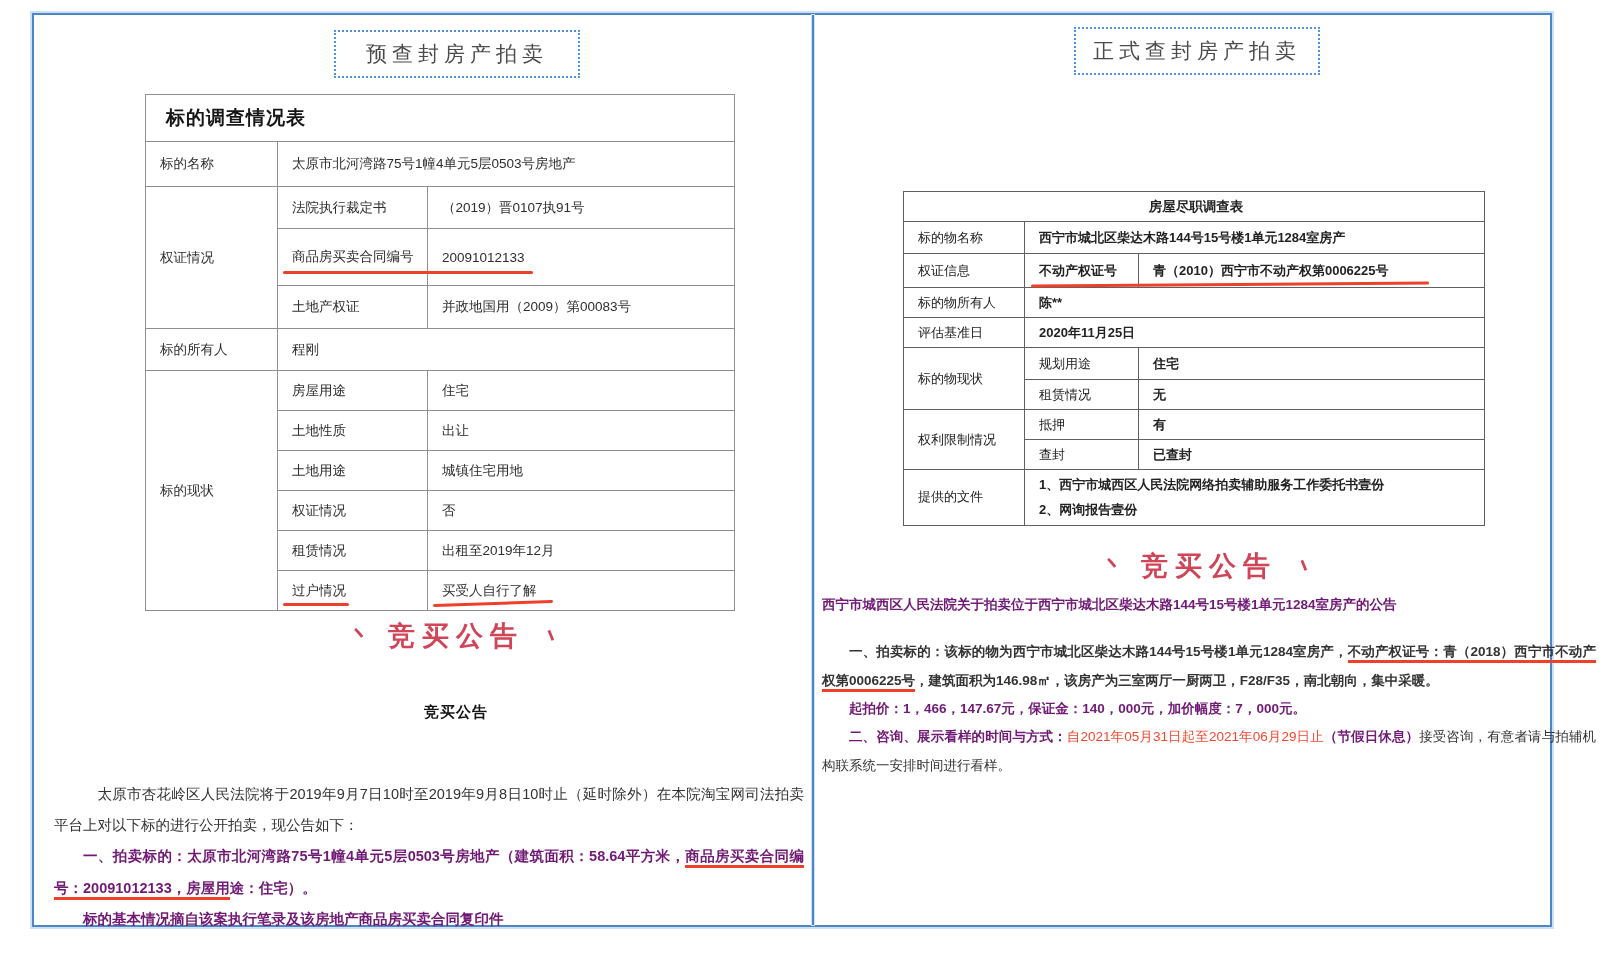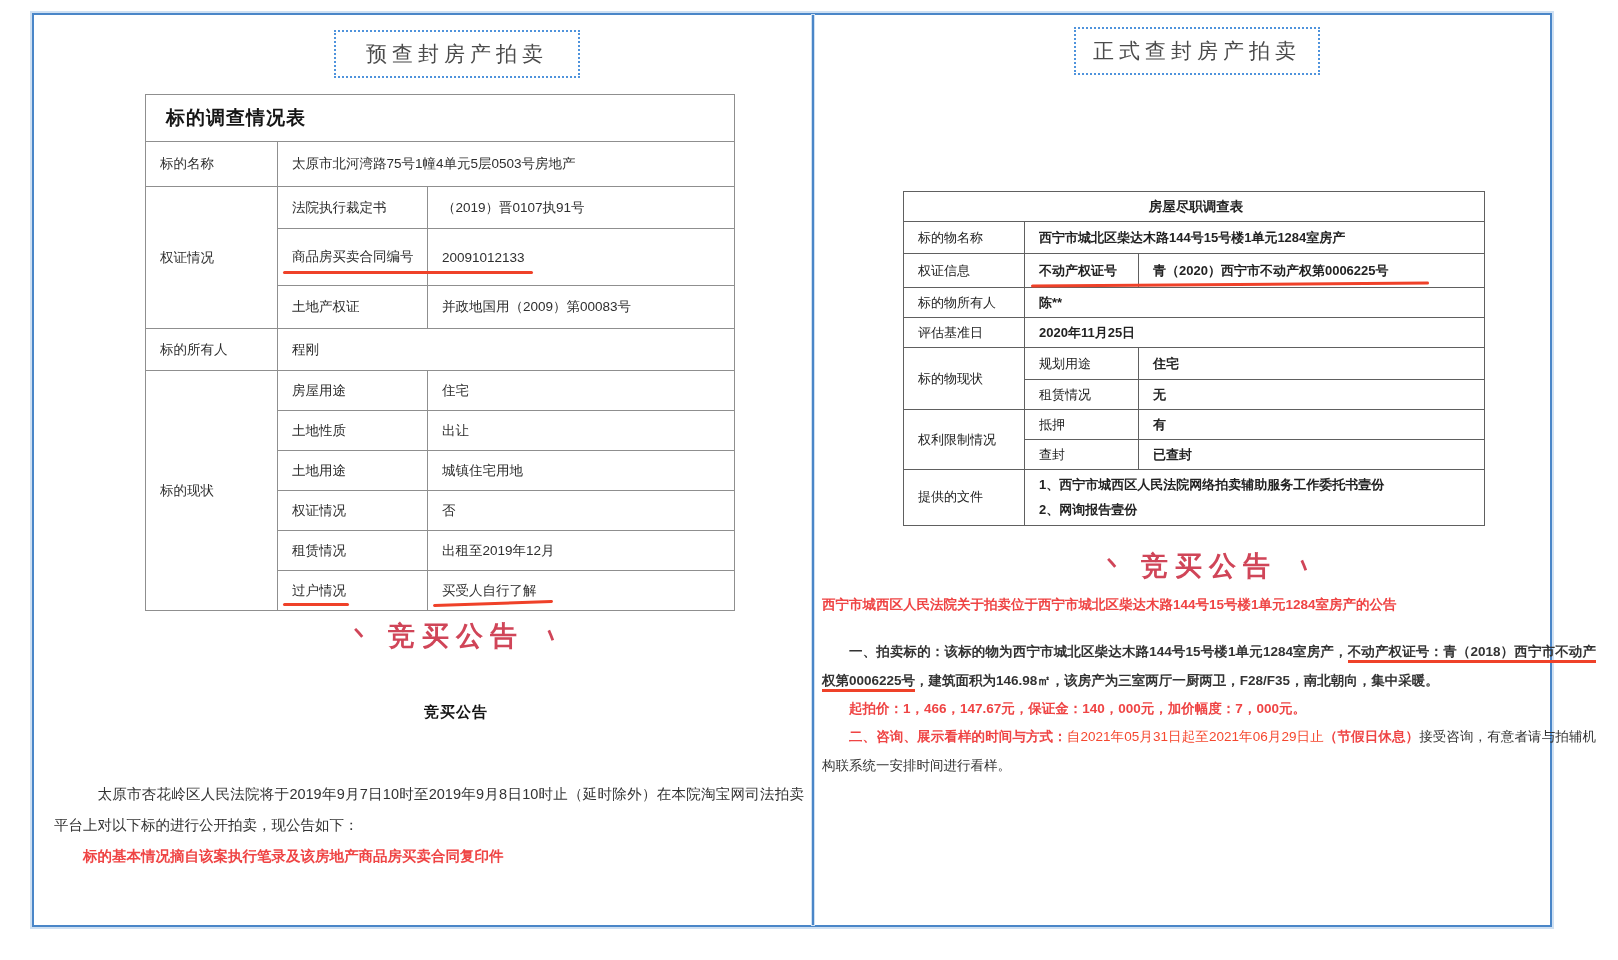--- a/index.html
+++ b/index.html
@@ -38,21 +38,21 @@
   
   .script-head{display:flex;align-items:center;justify-content:center;
     font-size:27px;font-weight:700;color:var(--script-red);letter-spacing:7px;}
   .tick{font-size:23px;letter-spacing:0;margin:0 16px;transform:rotate(-6deg);}
   .tick.r{transform:rotate(14deg);margin-top:6px;}
   .sub-head{text-align:center;font-size:15px;font-weight:700;color:#141414;letter-spacing:1px;}
   
   .bodytext p{font-size:14.5px;line-height:2.15;color:#333;text-align:justify;}
   .bodytext .ind3{text-indent:3em;margin-top:40px;}
   .bodytext .ind2{text-indent:2em;}
-  .bodytext .b{font-weight:700;color:#ef4444;}
+  .bodytext .b{font-weight:700;color:#701a75;}
   .rbody p{font-size:13.5px;line-height:2.1;}
   .u-red{border-bottom:3px solid var(--underline-red);padding-bottom:1px;}
   .red{color:var(--text-red);}
   .semib{font-weight:600;color:#1f1f1f;margin-top:19px;}
   .center{text-align:center;}
 </style>
 </head>
 <body>
 
 <div class="frame">
@@ -130,20 +130,21 @@
     <div class="script-head abs" style="left:44px;top:602px;width:756px;">
       <span class="tick">丶</span>
       <span>竞买公告</span>
       <span class="tick r">丶</span>
     </div>
 
     <div class="sub-head abs" style="left:44px;top:688px;width:756px;">竞买公告</div>
 
     <div class="bodytext abs" style="left:20px;top:724px;width:750px;">
       <p class="ind3">太原市杏花岭区人民法院将于2019年9月7日10时至2019年9月8日10时止（延时除外）在本院淘宝网司法拍卖平台上对以下标的进行公开拍卖，现公告如下：</p>
+      <p class="ind2 b"><span>一、拍卖标的：太原市北河湾路75号1幢4单元5层0503号房地产（建筑面积：58.64平方米，</span><span class="u-red">商品房买卖合同编号：20091012133，房屋用</span><span>途：住宅）。</span></p>
       <p class="ind2 b">标的基本情况摘自该案执行笔录及该房地产商品房买卖合同复印件</p>
     </div>
   </section>
 
   <section>
     <div class="badge abs" style="left:1040px;top:12px;width:246px;height:48px;">
       <span>正式查封房产拍卖</span>
     </div>
 
     <div class="abs" style="left:869px;top:160px;width:581px;margin-top:16px;">
@@ -157,21 +158,21 @@
             <tr class="h30">
               <td colspan="3" class="title-cell">房屋尽职调查表</td>
             </tr>
         <tr class="h32">
           <td>标的物名称</td>
           <td colspan="2" class="val">西宁市城北区柴达木路144号15号楼1单元1284室房产</td>
         </tr>
         <tr class="h34">
           <td>权证信息</td>
           <td class="val">不动产权证号</td>
-          <td class="val">青（2020）西宁市不动产权第0006225号</td>
+          <td class="val">青（2010）西宁市不动产权第0006225号</td>
         </tr>
         <tr class="h30">
           <td>标的物所有人</td>
           <td colspan="2" class="val">陈**</td>
         </tr>
         <tr class="h30">
           <td>评估基准日</td>
           <td colspan="2" class="val">2020年11月25日</td>
         </tr>
         <tr class="h32">

